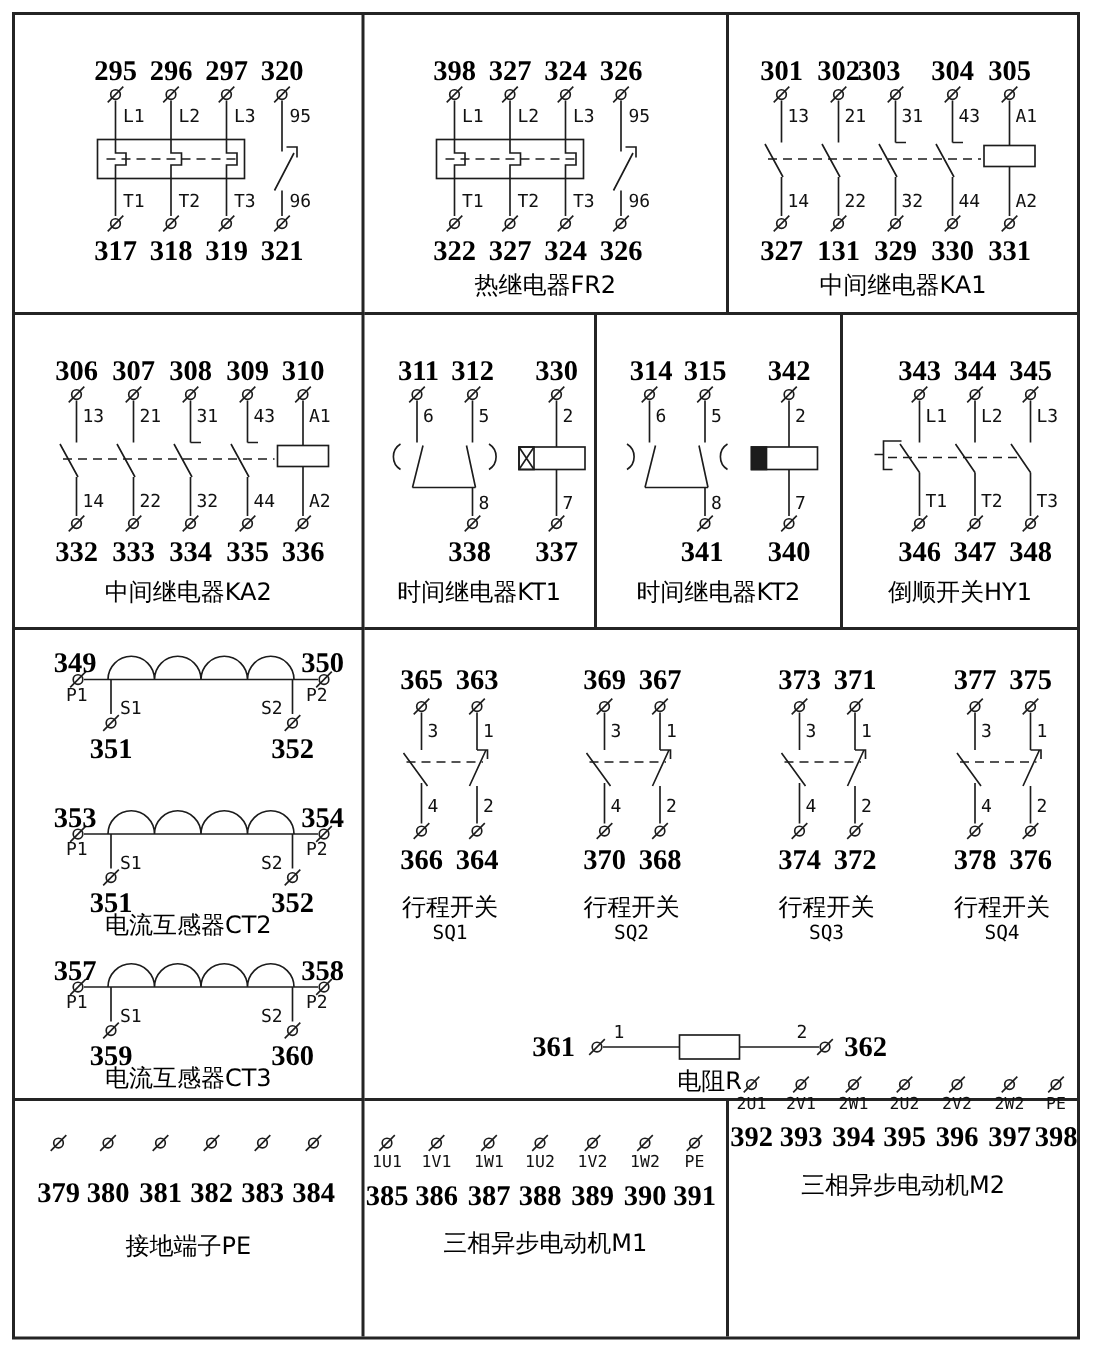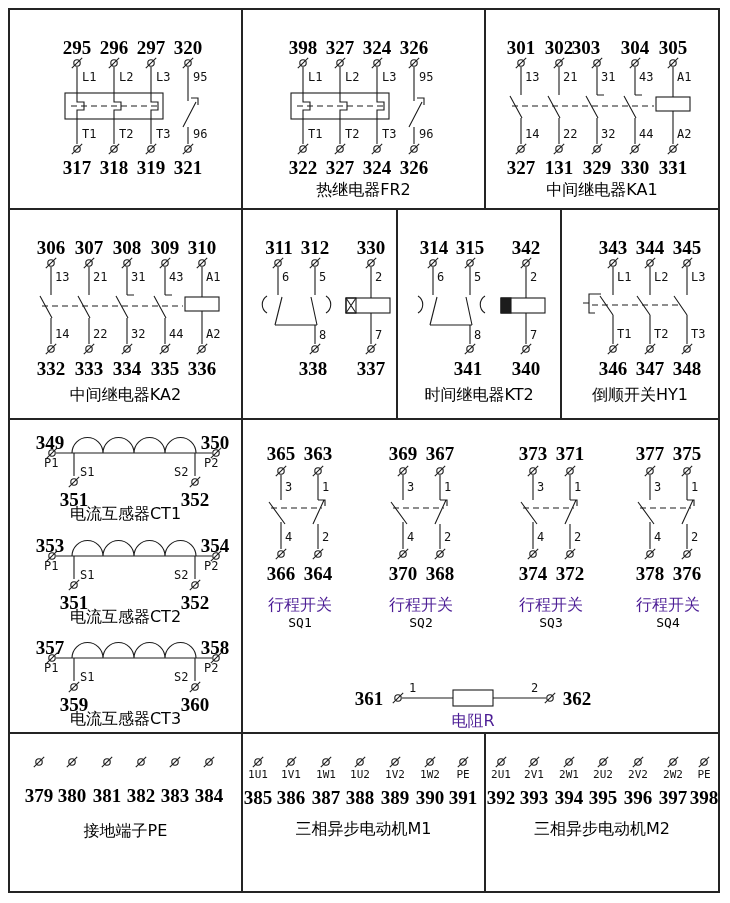--- a/index.html
+++ b/index.html
@@ -8,21 +8,21 @@
   .cell{position:absolute;box-sizing:border-box}
   .br{border-right:2px solid #242424}
   .bb{border-bottom:2px solid #242424}
   .sym{position:absolute;left:0;top:0}
   .sym path,.sym rect,.sym line,.sym circle{stroke:#1c1c1c;stroke-width:1.1;fill:none}
   .sym .fl{fill:#1c1c1c}
   .n{position:absolute;transform:translateX(-50%);font:bold 19px "Liberation Serif","DejaVu Serif",serif;color:#000;line-height:1;white-space:nowrap}
   .l{position:absolute;font:12px "DejaVu Sans Mono","Liberation Mono",monospace;color:#111;line-height:1;white-space:nowrap}
   .lc{position:absolute;transform:translateX(-50%);font:11px "DejaVu Sans Mono","Liberation Mono",monospace;color:#111;line-height:1;white-space:nowrap}
   .cap{position:absolute;left:0;width:100%;text-align:center;font:16px "DejaVu Sans","Liberation Sans",sans-serif;color:#000;line-height:1.1}
-  .capc{position:absolute;transform:translateX(-50%);text-align:center;font:16px "DejaVu Sans","Liberation Sans",sans-serif;color:#4c1d95;line-height:1.1;white-space:nowrap}
+  .capc{position:absolute;transform:translateX(-50%);text-align:center;font:16px "DejaVu Sans","Liberation Sans",sans-serif;color:#000000;line-height:1.1;white-space:nowrap}
   .sub{position:absolute;transform:translateX(-50%);font:13px "DejaVu Sans Mono","Liberation Mono",monospace;color:#000;line-height:1;white-space:nowrap}
 </style>
 </head>
 <body>
 
 <div id="page">
 <svg width="0" height="0" style="position:absolute">
   <defs>
         <g id="t" stroke="#1c1c1c" fill="none" stroke-width="1.1">
           <circle r="3.2"></circle>
@@ -216,20 +216,21 @@
     <span class="n" style="left:36px;top:28px">311</span>
     <span class="n" style="left:72px;top:28px">312</span>
     <span class="n" style="left:128px;top:28px">330</span>
     <span class="l" style="left:39px;top:61px">6</span>
     <span class="l" style="left:76px;top:61px">5</span>
     <span class="l" style="left:132px;top:61px">2</span>
     <span class="l" style="left:76px;top:119px">8</span>
     <span class="l" style="left:132px;top:119px">7</span>
     <span class="n" style="left:70px;top:149px">338</span>
     <span class="n" style="left:128px;top:149px">337</span>
+    <span class="cap" style="top:176px">时间继电器KT1</span>
   </div>
 
   <div class="cell br bb" style="left:388px;top:200px;width:164px;height:210px">
     <svg class="sym" width="164" height="210" viewBox="0 0 164 210">
       <g>
         <use href="#t" x="35" y="53"></use>
             <use href="#t" x="72" y="53"></use>
             <use href="#t" x="128" y="53"></use>
         <use href="#t" x="72" y="139"></use>
             <use href="#t" x="128" y="139"></use>
@@ -318,21 +319,20 @@
       </g>
     </svg>
     <span class="n" style="left:40px;top:13px">349</span>
     <span class="n" style="left:205px;top:13px">350</span>
     <span class="l" style="left:34px;top:37px">P1</span>
     <span class="l" style="left:194px;top:37px">P2</span>
     <span class="l" style="left:70px;top:46px">S1</span>
     <span class="l" style="left:164px;top:46px">S2</span>
     <span class="n" style="left:64px;top:70px">351</span>
     <span class="n" style="left:185px;top:70px">352</span>
-    <span class="cap" style="top:85px">电流互感器CT1</span>
     <span class="n" style="left:40px;top:116px">353</span>
     <span class="n" style="left:205px;top:116px">354</span>
     <span class="l" style="left:34px;top:140px">P1</span>
     <span class="l" style="left:194px;top:140px">P2</span>
     <span class="l" style="left:70px;top:149px">S1</span>
     <span class="l" style="left:164px;top:149px">S2</span>
     <span class="n" style="left:64px;top:173px">351</span>
     <span class="n" style="left:185px;top:173px">352</span>
     <span class="cap" style="top:188px">电流互感器CT2</span>
     <span class="n" style="left:40px;top:218px">357</span>
@@ -480,21 +480,21 @@
     <span class="n" style="left:15px;top:54px">385</span>
     <span class="n" style="left:48px;top:54px">386</span>
     <span class="n" style="left:83px;top:54px">387</span>
     <span class="n" style="left:117px;top:54px">388</span>
     <span class="n" style="left:152px;top:54px">389</span>
     <span class="n" style="left:187px;top:54px">390</span>
     <span class="n" style="left:220px;top:54px">391</span>
     <span class="cap" style="top:86px">三相异步电动机M1</span>
   </div>
 
-  <div class="cell" style="left:476px;top:724px;width:232px;height:157px">
+  <div class="cell" style="left:476px;top:685px;width:232px;height:157px">
     <svg class="sym" width="232" height="157" viewBox="0 0 232 157">
       <g>
         <use href="#t" x="15" y="28"></use>
             <use href="#t" x="48" y="28"></use>
             <use href="#t" x="83" y="28"></use>
             <use href="#t" x="117" y="28"></use>
             <use href="#t" x="152" y="28"></use>
             <use href="#t" x="187" y="28"></use>
             <use href="#t" x="218" y="28"></use>
       </g>

